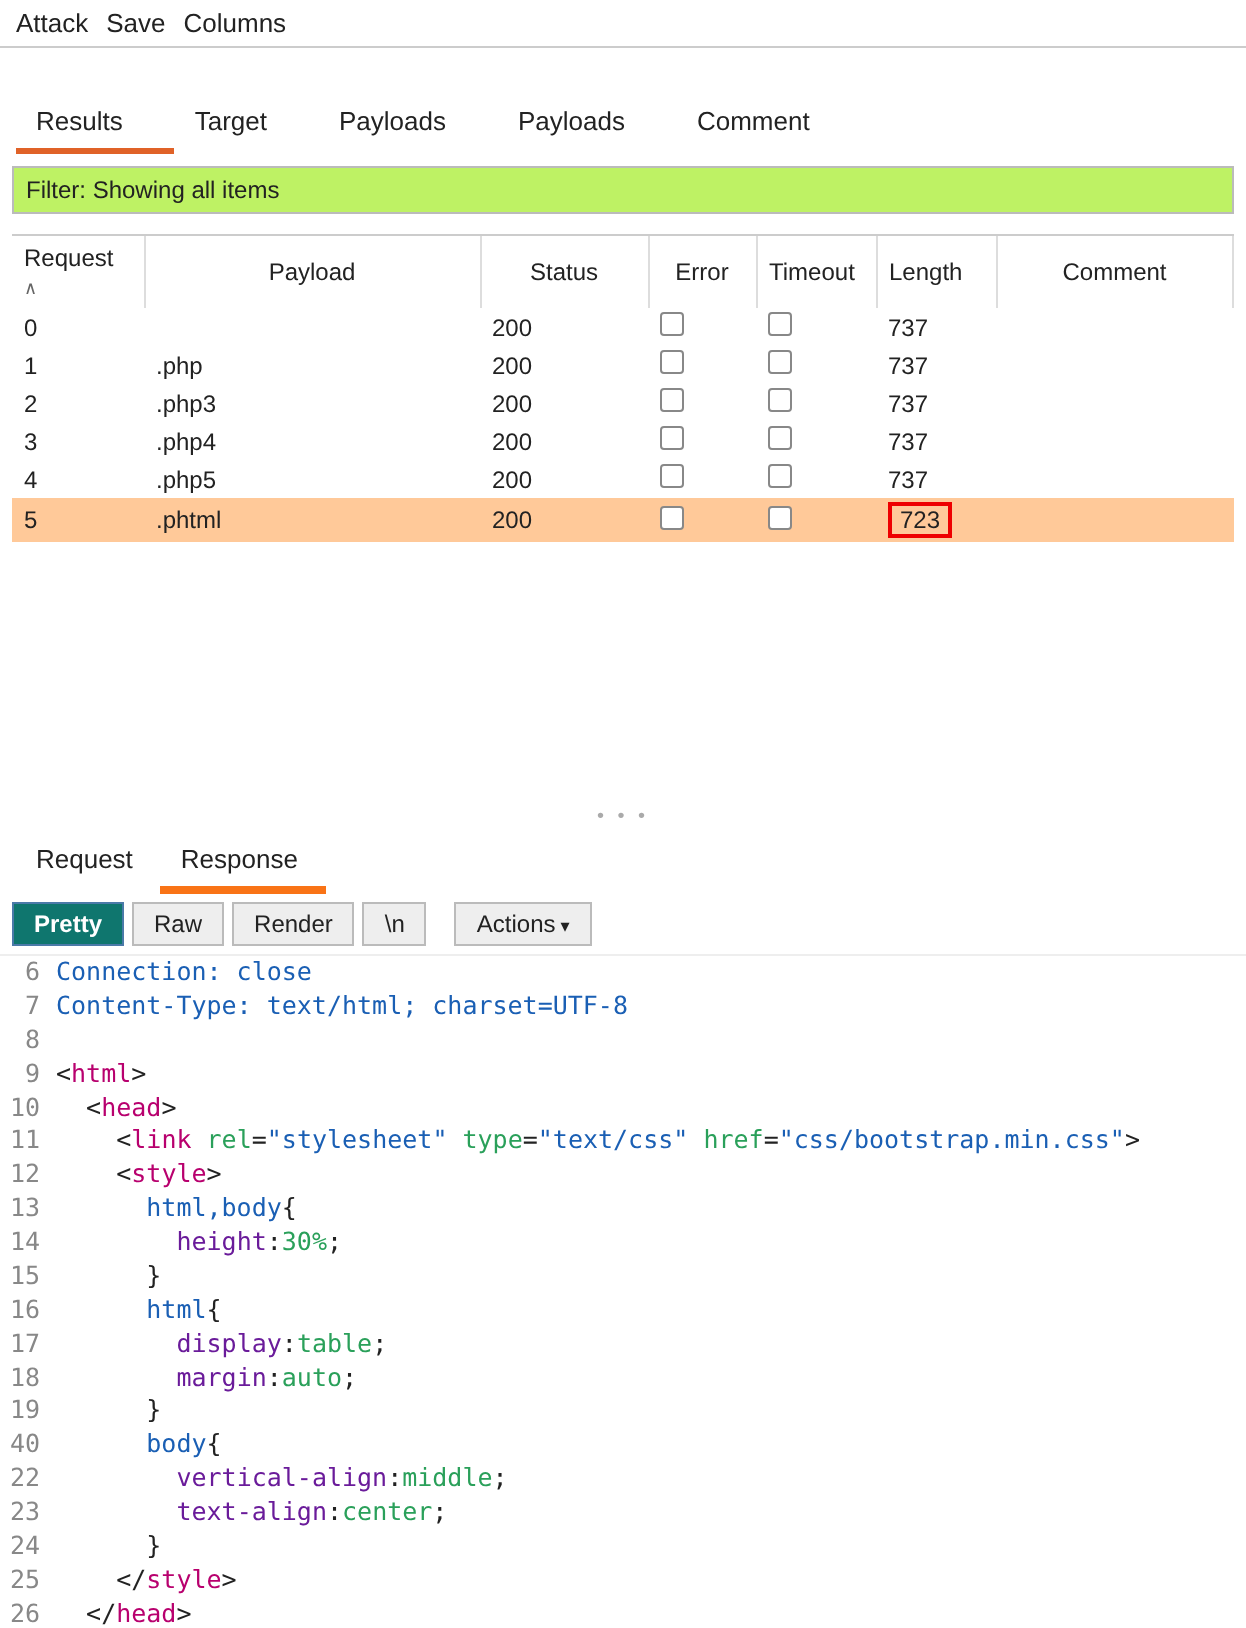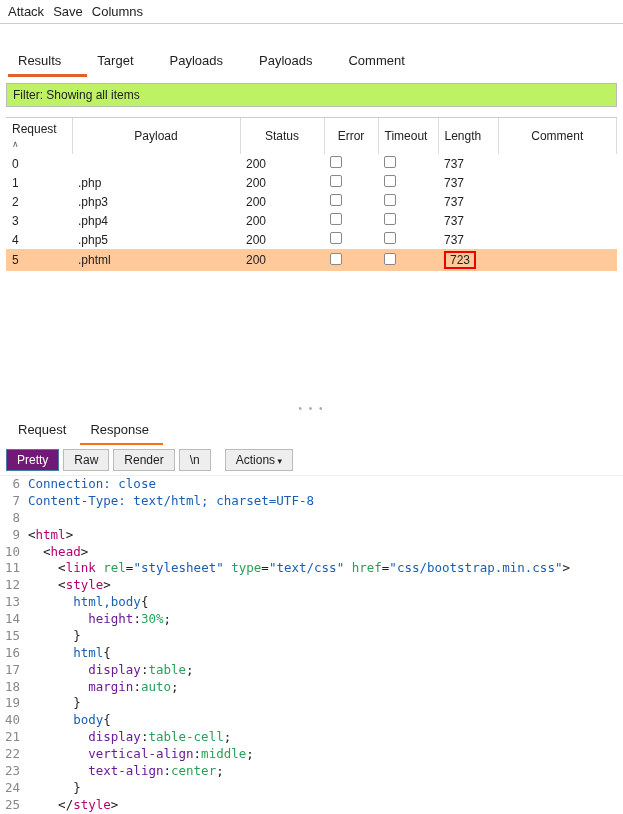--- a/index.html
+++ b/index.html
@@ -15,24 +15,24 @@
 th { font-weight: 400; text-align: left; padding: 4px 6px; border-right: 1px solid #ddd; font-size: 12px; background: #fff; cursor: default; }
 th.sort::after { content: " \2227"; font-size: 9px; color: #666; }
 td { padding: 2px 6px; font-size: 12px; border: none; }
 tr.selected td { background: #ffc999; }
 .cb { display:inline-block; width:12px; height:12px; border:1px solid #888; border-radius:2px; background:#fff; }
 .len-hl { border: 2px solid #e00; padding: 0 4px; display: inline-block; }
 .spacer-rows { height: 130px; }
 .drag-handle { text-align:center; color:#aaa; font-size:10px; padding:2px 0; letter-spacing:2px; }
 .req-resp-tabs { display:flex; gap: 0; padding: 2px 8px 0 8px; font-size: 13px; }
 .req-resp-tabs span { padding: 4px 14px 6px 10px; }
-.req-resp-tabs span.active { border-bottom: 2px solid #f97316; }
+.req-resp-tabs span.active { border-bottom: 4px solid #f97316; }
 .view-bar { display:flex; gap:4px; padding:4px 6px; align-items:center; font-size:12px; }
 .view-btn { padding:3px 10px; border:1px solid #bbb; background:#eee; cursor:default; }
-.view-btn.active { background:#701a75; color:#fff; border-color:#4a7aa8; }
+.view-btn.active { background:#0f766e; color:#fff; border-color:#4a7aa8;font-weight:bold; }
 .view-btn.dd::after { content:" \25BE"; font-size:9px; }
 .code-pane { font-family: "DejaVu Sans Mono", Consolas, monospace; font-size: 12.5px; line-height: 1.35; padding: 0 0 6px 0; overflow:auto; border-top:1px solid #eee; }
 .code-line { display:flex; white-space:pre; }
 .gutter { width: 28px; text-align:right; color:#888; padding-right:8px; flex:shrink 0; user-select:none; }
 .code { flex:1; }
 .t-hdr { color:#1a5fb4; }
 .t-tag { color:#b8006e; }
 .t-attr { color:#2aa05a; }
 .t-val { color:#1a5fb4; }
 .t-prop { color:#6a1b9a; }
@@ -165,21 +165,20 @@
 <div class="code-line"><span class="gutter">11</span><span class="code">    &lt;<span class="t-tag">link</span> <span class="t-attr">rel</span>=<span class="t-val">"<span>stylesheet</span>"</span> <span class="t-attr">type</span>=<span class="t-val">"<span>text/css</span>"</span> <span class="t-attr">href</span>=<span class="t-val">"<span>css/bootstrap.min.css</span>"</span>&gt;</span></div>
 <div class="code-line"><span class="gutter">12</span><span class="code">    &lt;<span class="t-tag">style</span>&gt;</span></div>
 <div class="code-line"><span class="gutter">13</span><span class="code">      <span class="t-blue">html,body</span><span>{</span></span></div>
 <div class="code-line"><span class="gutter">14</span><span class="code">        <span class="t-prop">height</span>:<span class="t-cssval">30%</span>;</span></div>
 <div class="code-line"><span class="gutter">15</span><span class="code">      <span>}</span></span></div>
 <div class="code-line"><span class="gutter">16</span><span class="code">      <span class="t-blue">html</span><span>{</span></span></div>
 <div class="code-line"><span class="gutter">17</span><span class="code">        <span class="t-prop">display</span>:<span class="t-cssval">table</span>;</span></div>
 <div class="code-line"><span class="gutter">18</span><span class="code">        <span class="t-prop">margin</span>:<span class="t-cssval">auto</span>;</span></div>
 <div class="code-line"><span class="gutter">19</span><span class="code">      <span>}</span></span></div>
 <div class="code-line"><span class="gutter">40</span><span class="code">      <span class="t-blue">body</span><span>{</span></span></div>
-<div class="code-line"><span class="gutter">21</span><span class="code">        <span class="t-prop">display</span>:<span class="t-cssval">table-cell</span>;</span></div>
 <div class="code-line"><span class="gutter">22</span><span class="code">        <span class="t-prop">vertical-align</span>:<span class="t-cssval">middle</span>;</span></div>
 <div class="code-line"><span class="gutter">23</span><span class="code">        <span class="t-prop">text-align</span>:<span class="t-cssval">center</span>;</span></div>
 <div class="code-line"><span class="gutter">24</span><span class="code">      <span>}</span></span></div>
 <div class="code-line"><span class="gutter">25</span><span class="code">    &lt;/<span class="t-tag">style</span>&gt;</span></div>
 <div class="code-line"><span class="gutter">26</span><span class="code">  &lt;/<span class="t-tag">head</span>&gt;</span></div>
 <div class="code-line"><span class="gutter">27</span><span class="code">  &lt;<span class="t-tag">body</span>&gt;</span></div>
 
 </div>
 
 </body></html>

